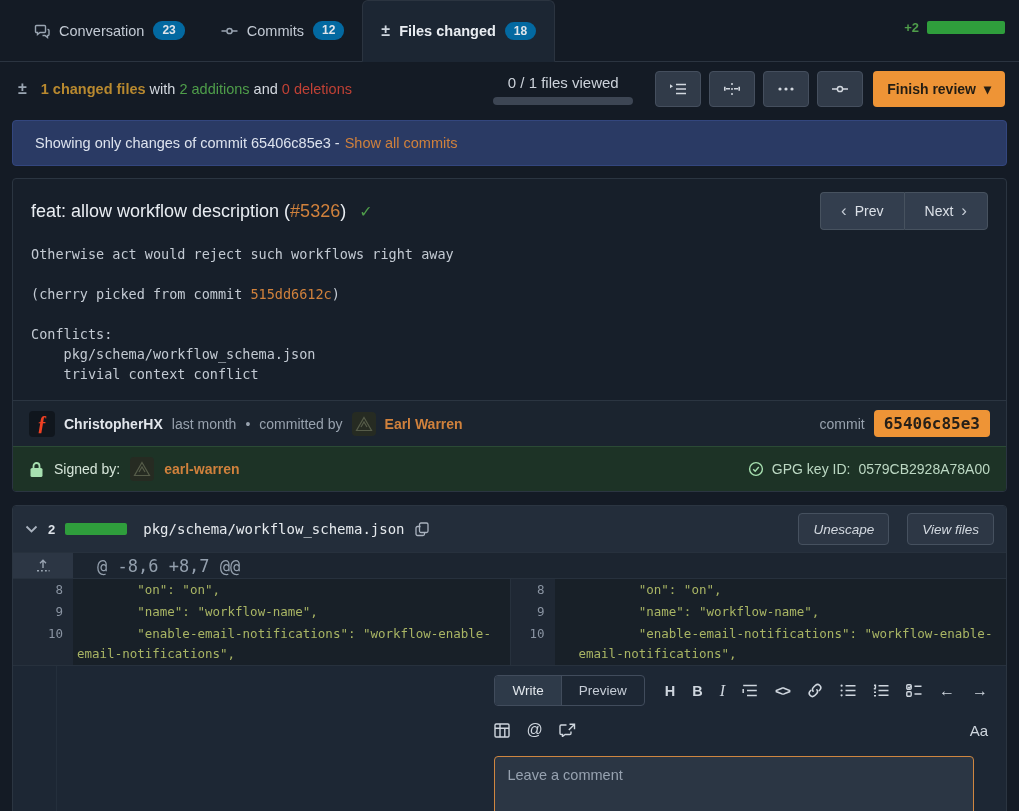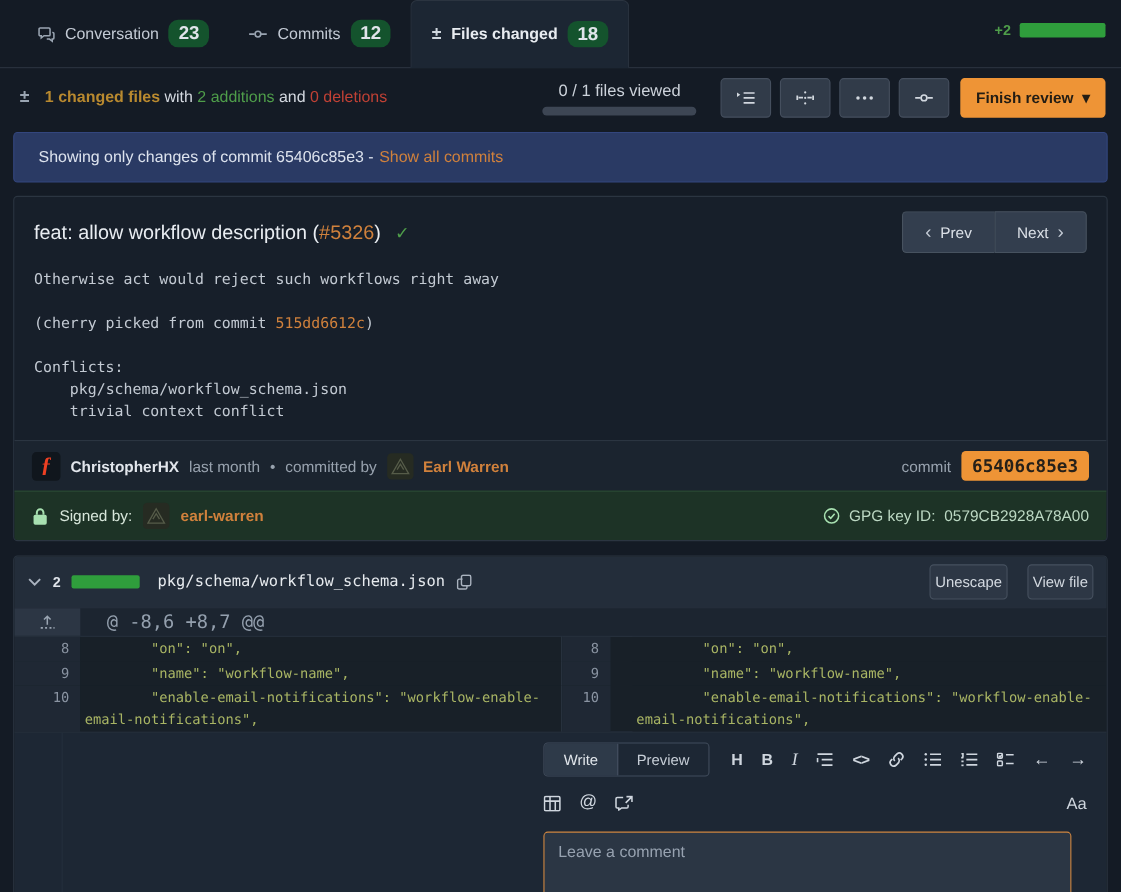--- a/index.html
+++ b/index.html
@@ -4,21 +4,21 @@
 <style>
   * { box-sizing: border-box; margin: 0; padding: 0; }
   html,body { background:#10161f; }
   body { font-family: "Liberation Sans", sans-serif; }
   .page { position:relative; width:1019px; height:811px; background:#141b25; overflow:hidden; color:#c3cad4; }
 
   
   .tabbar { position:relative; display:flex; align-items:stretch; height:62px; padding-left:16px; border-bottom:1px solid #2b3440; }
   .tab { display:flex; align-items:center; gap:9px; padding:0 18px; font-size:14.5px; color:#c3cad4; cursor:pointer; }
   .tab.active { background:#1c2633; border:1px solid #2b3440; border-bottom:1px solid #1c2633; border-radius:6px 6px 0 0; margin-bottom:-1px; color:#e8ecf1; font-weight:bold; }
-  .pill { background:#14532d; color:#e0e4ea; font-size:17px; font-weight:bold; border-radius:9px; padding:2px 9px; line-height:1.2; }
+  .pill { background:#0369a1; color:#e0e4ea; font-size:12px; font-weight:bold; border-radius:9px; padding:2px 9px; line-height:1.2; }
   .ticon { color:#9aa5b2; display:flex; align-items:center; }
   .tab.active .ticon { color:#cfd6de; }
   .topstat { position:absolute; right:14px; top:20px; display:flex; align-items:center; gap:8px; }
   .topstat .plus { color:#4f9e4a; font-weight:bold; font-size:13px; }
   .greenbar { width:78px; height:13px; background:#2f9e3c; border-radius:2px; }
 
   
   .row2 { display:flex; align-items:center; height:54px; padding:0 14px 0 18px; }
   .row2 .pm { color:#9aa5b2; font-size:16px; font-weight:bold; margin-right:14px; }
   .sumtext { font-size:14.5px; }
@@ -66,21 +66,21 @@
 
   
   .filebox { margin:13px 12px 0; border:1px solid #2b3541; border-radius:4px; background:#182028; overflow:hidden; }
   .fhead { display:flex; align-items:center; gap:10px; background:#232d3a; padding:7px 12px; }
   .fhead .chev { color:#aab3bf; display:flex; cursor:pointer; }
   .fhead .n { font-size:13px; font-weight:bold; color:#dfe4ea; }
   .minibar { width:62px; height:12px; background:#2f9e3c; border-radius:2px; }
   .fname { font-family:"DejaVu Sans Mono", monospace; font-size:14px; color:#e6eaee; margin-left:6px; }
   .copyic { color:#aab3bf; display:flex; cursor:pointer; }
   .fhead .spacer { flex:1; }
-  .fbtn { background:#2d3745; border:1px solid #46515f; color:#d3d9e0; font-size:13.5px; border-radius:4px; height:32px; padding:0 4px; display:flex; align-items:center; cursor:pointer; margin-left:8px; }
+  .fbtn { background:#2d3745; border:1px solid #46515f; color:#d3d9e0; font-size:13.5px; border-radius:4px; height:32px; padding:0 14px; display:flex; align-items:center; cursor:pointer; margin-left:8px;font-style:italic; }
   .hunkrow { display:flex; align-items:stretch; background:#1c2530; border-top:1px solid #27313d; border-bottom:1px solid #27313d; height:27px; }
   .hunkgut { width:60px; background:#2c3644; display:flex; align-items:center; justify-content:center; color:#9aa5b2; cursor:pointer; }
   .hunktext { font-family:"DejaVu Sans Mono", monospace; font-size:17px; color:#94a0ae; display:flex; align-items:center; padding-left:24px; }
 
   .drow { display:flex; }
   .half { width:50%; display:flex; }
   .half.r { border-left:1px solid #27313d; }
   .gut { font-family:"DejaVu Sans Mono", monospace; font-size:12.5px; line-height:20px; color:#8a94a2; text-align:right; padding:1px 10px 1px 0; background:#1f2834; flex-shrink:0; }
   .gutL { width:60px; }
   .gutR { width:44px; }
@@ -285,21 +285,21 @@
       <span class="minibar"></span>
       <span class="fname">pkg/schema/workflow_schema.json</span>
       <span class="copyic">
         <svg width="14" height="15" viewBox="0 0 14 15" fill="none" stroke="currentColor" stroke-width="1.3">
             <rect x="4.5" y="1" width="8.5" height="9.5" rx="1.5"></rect>
             <path d="M9.5 10.5V12a1.5 1.5 0 0 1-1.5 1.5H2.5A1.5 1.5 0 0 1 1 12V6a1.5 1.5 0 0 1 1.5-1.5h3"></path>
           </svg>
       </span>
       <div class="spacer"></div>
       <div class="fbtn">Unescape</div>
-      <div class="fbtn">View file</div>
+      <div class="fbtn">View files</div>
     </div>
 
     <div class="hunkrow">
       <div class="hunkgut">
         <svg width="14" height="13" viewBox="0 0 14 13" fill="none" stroke="currentColor" stroke-width="1.4">
             <path d="M7 9V1.5M4 4.2L7 1.2l3 3"></path>
             <path d="M1 11.8h2M5 11.8h1.8M9 11.8h1.8M12.6 11.8h1" stroke-dasharray="2 1.4"></path>
           </svg>
       </div>
       <div class="hunktext">@ -8,6 +8,7 @@</div>

